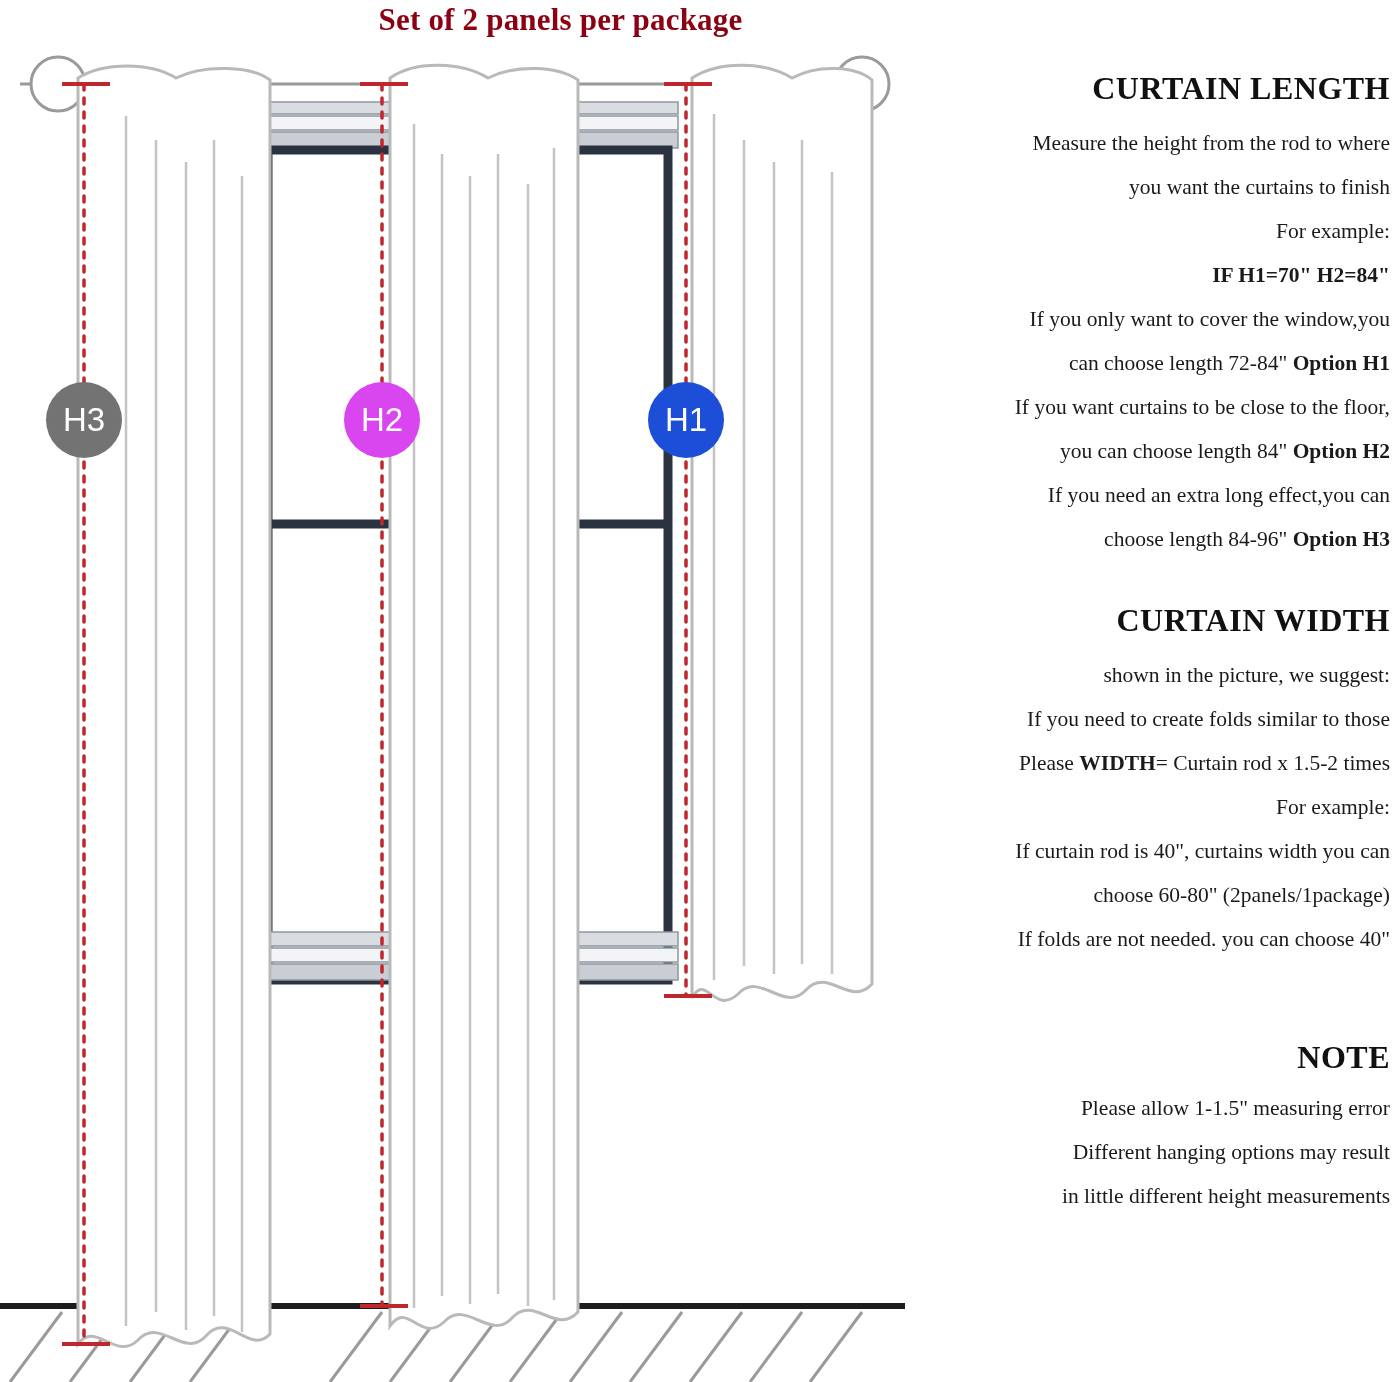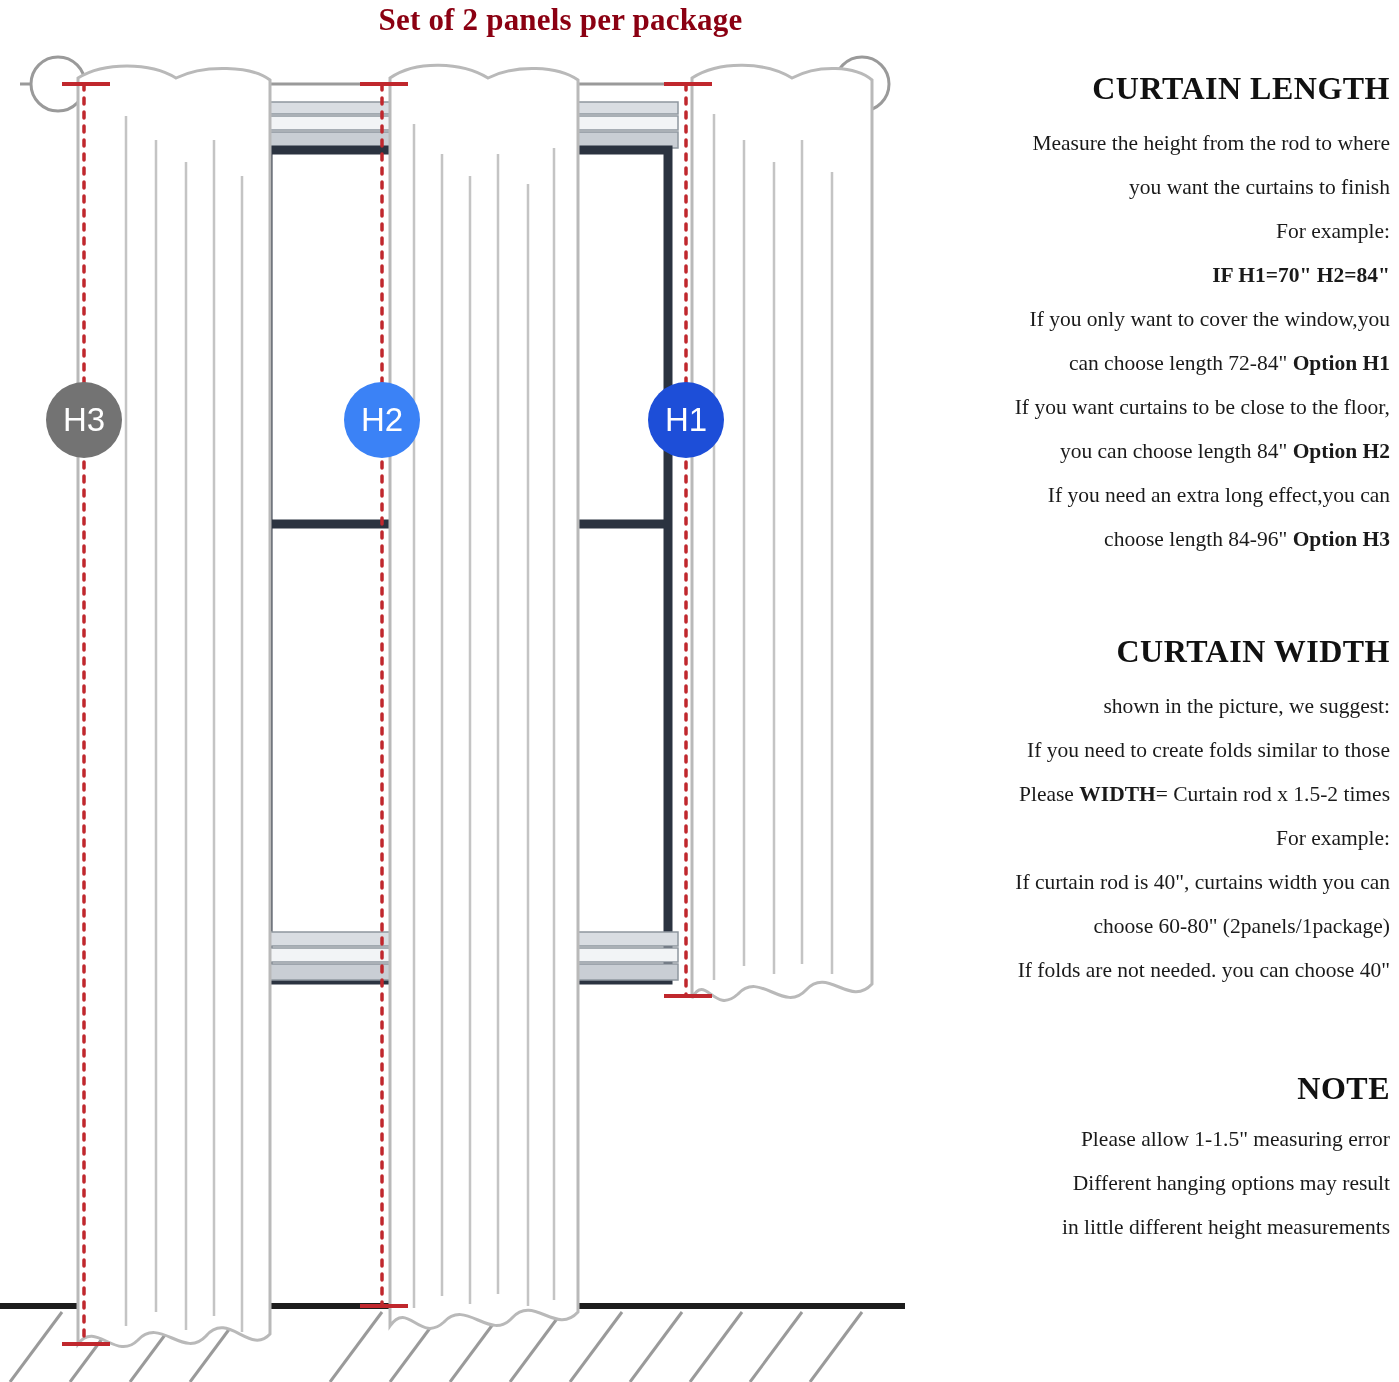--- a/index.html
+++ b/index.html
@@ -61,21 +61,21 @@
     font-family: "Liberation Serif", serif;
     font-size: 21.5px;
     line-height: 44px;
     color: #1a1a1a;
     white-space: nowrap;
     text-align: right;
   }
   .body-line b { font-weight: bold; }
 
   .block-length { margin-bottom: 0px; }
-  .block-width { margin-top: 72px; }
+  .block-width { margin-top: 41px; }
   .block-note  { margin-top: 78px; }
 </style>
 </head>
 <body>
 
 <div class="title">Set of 2 panels per package</div>
 
 <div class="diagram">
 <svg width="905" height="1338" viewBox="0 0 905 1338" xmlns="http://www.w3.org/2000/svg">
 
@@ -167,21 +167,21 @@
   </g>
 
   <g>
     <line x1="686" y1="40" x2="686" y2="952" stroke="#c0272d" stroke-width="3.5" stroke-dasharray="6 8" stroke-linecap="round"></line>
     <line x1="664" y1="40" x2="712" y2="40" stroke="#c0272d" stroke-width="4"></line>
     <line x1="664" y1="952" x2="712" y2="952" stroke="#c0272d" stroke-width="4"></line>
   </g>
 </svg>
 
   <div style="position:absolute;left:46px;top:338px;width:76px;height:76px;border-radius:50%;background:#737373;color:#ffffff;font-family:'Liberation Sans',sans-serif;font-size:33px;display:flex;align-items:center;justify-content:center;">H3</div>
-  <div style="position:absolute;left:344px;top:338px;width:76px;height:76px;border-radius:50%;background:#3b82f6;color:#ffffff;font-family:'Liberation Sans',sans-serif;font-size:33px;display:flex;align-items:center;justify-content:center;">H2</div>
+  <div style="position:absolute;left:344px;top:338px;width:76px;height:76px;border-radius:50%;background:#d946ef;color:#ffffff;font-family:'Liberation Sans',sans-serif;font-size:33px;display:flex;align-items:center;justify-content:center;">H2</div>
   <div style="position:absolute;left:648px;top:338px;width:76px;height:76px;border-radius:50%;background:#1d4ed8;color:#ffffff;font-family:'Liberation Sans',sans-serif;font-size:33px;display:flex;align-items:center;justify-content:center;">H1</div>
 </div>
 
 <div class="text-col">
 
   <div class="block-length">
     <div class="sect-head">CURTAIN LENGTH</div>
     <div>
       <div class="body-line">Measure the height from the rod to where</div>
       <div class="body-line">you want the curtains to finish</div>

